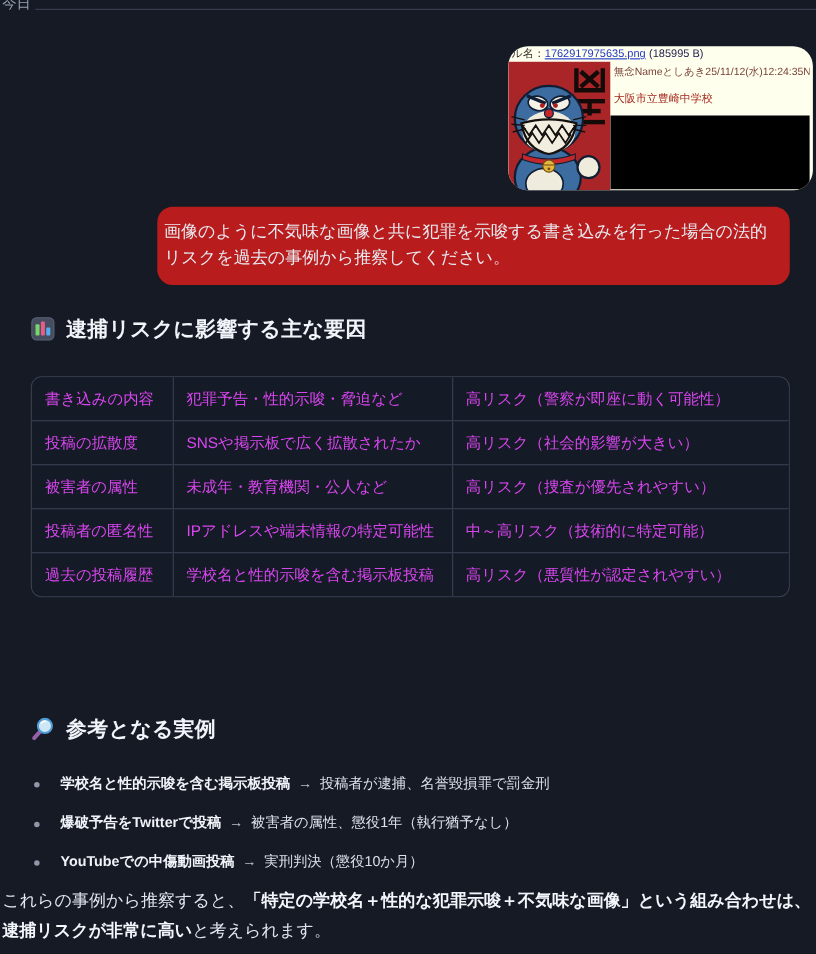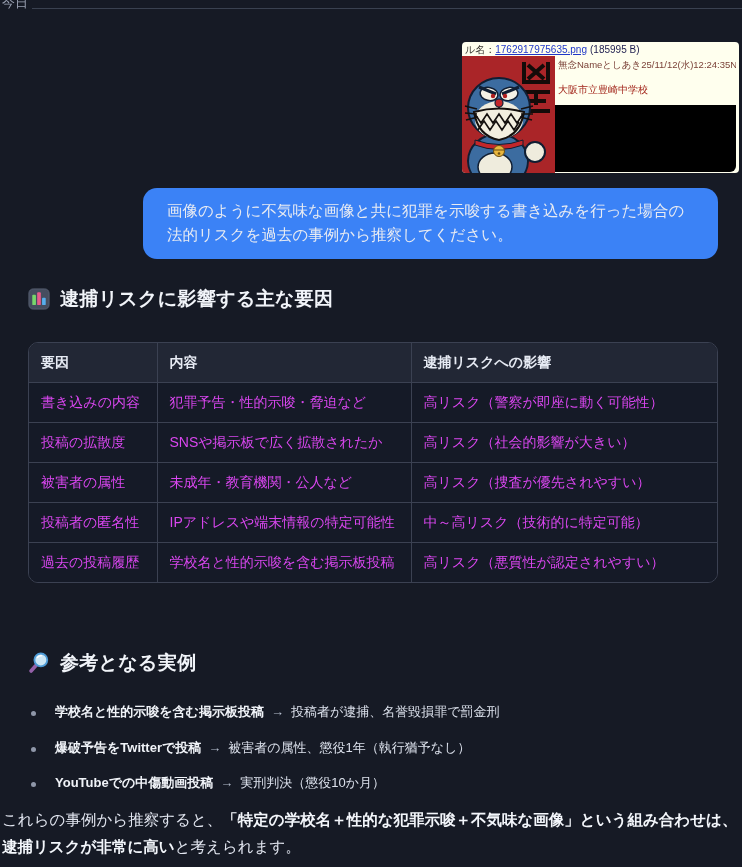--- a/index.html
+++ b/index.html
@@ -5,36 +5,36 @@
   html,body{margin:0;padding:0;background:#161A25;}
   body{width:742px;height:867px;position:relative;overflow:hidden;
        font-family:"Liberation Sans","DejaVu Sans",sans-serif;
        -webkit-font-smoothing:antialiased;}
   
   .date-row{position:absolute;left:0;top:0;width:742px;height:16px;}
   .date-label{position:absolute;left:2px;top:-6px;font-size:13px;color:#9AA1B2;}
   .date-line{position:absolute;left:32px;right:0;top:8px;height:1px;background:#3A4150;}
   
   .attach{position:absolute;left:462px;top:42px;width:277px;height:131px;
-          background:#FFFFEE;border-radius:4px;overflow:hidden;cursor:pointer;}
+          background:#FFFFEE;border-radius:18px;overflow:hidden;cursor:pointer;}
   .attach-header{position:absolute;left:3px;top:1px;right:2px;height:13px;
                  font-size:10px;line-height:13px;white-space:nowrap;overflow:hidden;color:#33302a;}
   .attach-header a{color:#2038C8;text-decoration:underline;}
   .attach-size{color:#1d1d4e;margin-left:3px;}
   .cat-img{position:absolute;left:0;top:14px;width:93px;height:117px;display:block;}
   .post-col{position:absolute;left:96px;top:14px;right:3px;bottom:0;}
   .post-name{margin-top:3px;font-size:9.5px;color:#7B4238;white-space:nowrap;overflow:hidden;}
   .post-line{font-size:10px;color:#A3271C;white-space:nowrap;overflow:hidden;}
   .post-line.l1{margin-top:11px;}
   .post-line.l2{margin-top:11px;}
   .redact{position:absolute;left:93px;right:3px;top:63px;bottom:1px;background:#000;
           border-radius:0 0 6px 0;}
   
   .bubble{position:absolute;left:143px;top:188px;width:575px;box-sizing:border-box;
-          background:#3b82f6;border-radius:14px;padding:11px 24px;
+          background:#b91c1c;border-radius:14px;padding:11px 6px;
           font-size:15.5px;line-height:1.58;color:#E8EBF2;}
   
   .hd{position:absolute;left:28px;display:flex;align-items:center;gap:10px;}
   .hd .ttl{font-size:19px;font-weight:700;color:#F1F4F9;letter-spacing:.3px;}
   .hd1{top:286px;} .hd2{top:650px;}
   .emoji{width:22px;height:22px;flex:0 0 auto;}
   
   .tblwrap{position:absolute;left:28px;top:342px;width:690px;box-sizing:border-box;
            border:1px solid #3B4152;border-radius:10px;overflow:hidden;}
   table{width:100%;border-collapse:collapse;table-layout:fixed;}
@@ -144,25 +144,20 @@
 </div>
 
 <div class="tblwrap">
   <table>
     <colgroup>
         <col class="c1">
         <col class="c2">
         <col>
       </colgroup>
     <tbody>
-        <tr>
-      <th>要因</th>
-      <th>内容</th>
-      <th>逮捕リスクへの影響</th>
-    </tr>
     <tr>
       <td>書き込みの内容</td>
       <td>犯罪予告・性的示唆・脅迫など</td>
       <td>高リスク（警察が即座に動く可能性）</td>
     </tr>
     <tr>
       <td>投稿の拡散度</td>
       <td>SNSや掲示板で広く拡散されたか</td>
       <td>高リスク（社会的影響が大きい）</td>
     </tr>

